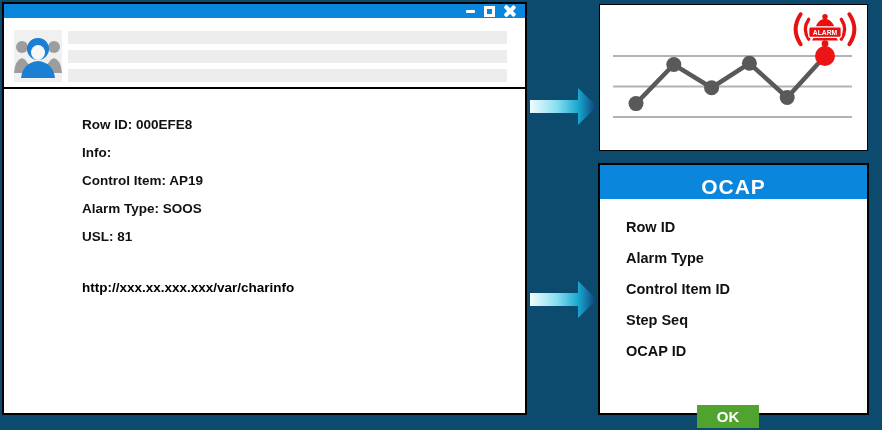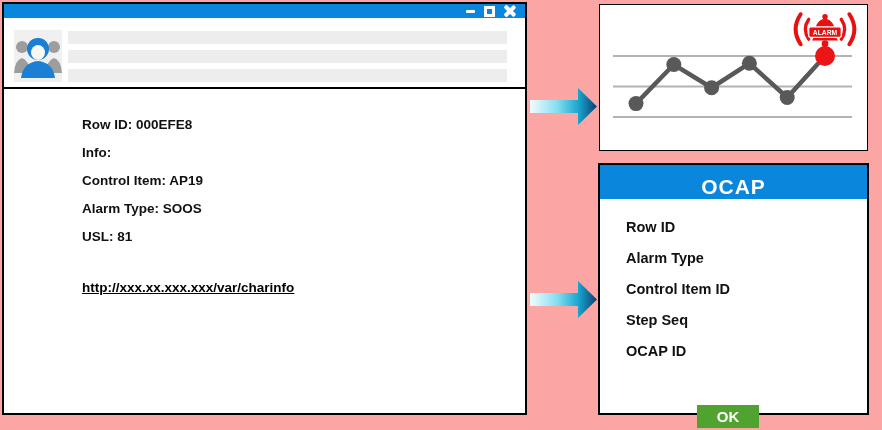--- a/index.html
+++ b/index.html
@@ -1,38 +1,38 @@
 <!DOCTYPE html>
 <html><head>
 <meta charset="utf-8">
 <style>
   html,body{margin:0;padding:0;background:#fff;}
   body{font-family:"Liberation Sans",sans-serif;}
-  .stage{position:relative;width:882px;height:430px;background:#fca5a5;overflow:hidden;}
+  .stage{position:relative;width:882px;height:430px;background:#0c4a6e;overflow:hidden;}
 
   
   .window{position:absolute;left:2px;top:2px;width:521px;height:409px;border:2px solid #000;background:#fff;}
   .titlebar{height:14px;background:#0a86dc;display:flex;align-items:center;justify-content:flex-end;gap:9px;padding-right:9px;}
   .tb-btn{display:inline-flex;align-items:center;justify-content:center;cursor:pointer;}
   .min-glyph{display:block;width:9px;height:3px;background:#fff;border-radius:1px;}
   .max-glyph{display:block;width:11px;height:11px;border:3px solid #fff;box-sizing:border-box;background:transparent;}
   .close-glyph{display:block;position:relative;width:12px;height:12px;}
   .close-glyph::before,.close-glyph::after{content:"";position:absolute;left:4.2px;top:-1px;width:3.6px;height:14px;background:#fff;border-radius:1.5px;}
   .close-glyph::before{transform:rotate(45deg);}
   .close-glyph::after{transform:rotate(-45deg);}
 
   .win-header{position:relative;height:69px;border-bottom:2px solid #000;background:#fff;}
   .avatar{position:absolute;left:10px;top:12px;width:48px;height:52px;background:#f0f0f0;}
   .hbars{position:absolute;left:64px;top:13px;right:18px;}
   .hbar{height:13px;background:#ededed;margin-bottom:6px;}
 
   .win-content{padding:26px 18px 0 78px;}
   .field{margin:0 0 9px 0;font-size:13.5px;line-height:19px;font-weight:bold;color:#111;}
   .link-line{margin:32px 0 0 0;font-size:13.5px;line-height:19px;font-weight:bold;}
-  .link-line a{color:#000;text-decoration:underline;cursor:pointer;}
+  .link-line a{color:#000;cursor:pointer;}
 
   
   .arrow{position:absolute;width:70px;height:39px;}
   .arrow1{left:529px;top:87px;}
   .arrow2{left:529px;top:280px;}
 
   
   .chart-box{position:absolute;left:599px;top:4px;width:267px;height:145px;border:1.5px solid #000;background:#fff;}
 
   

